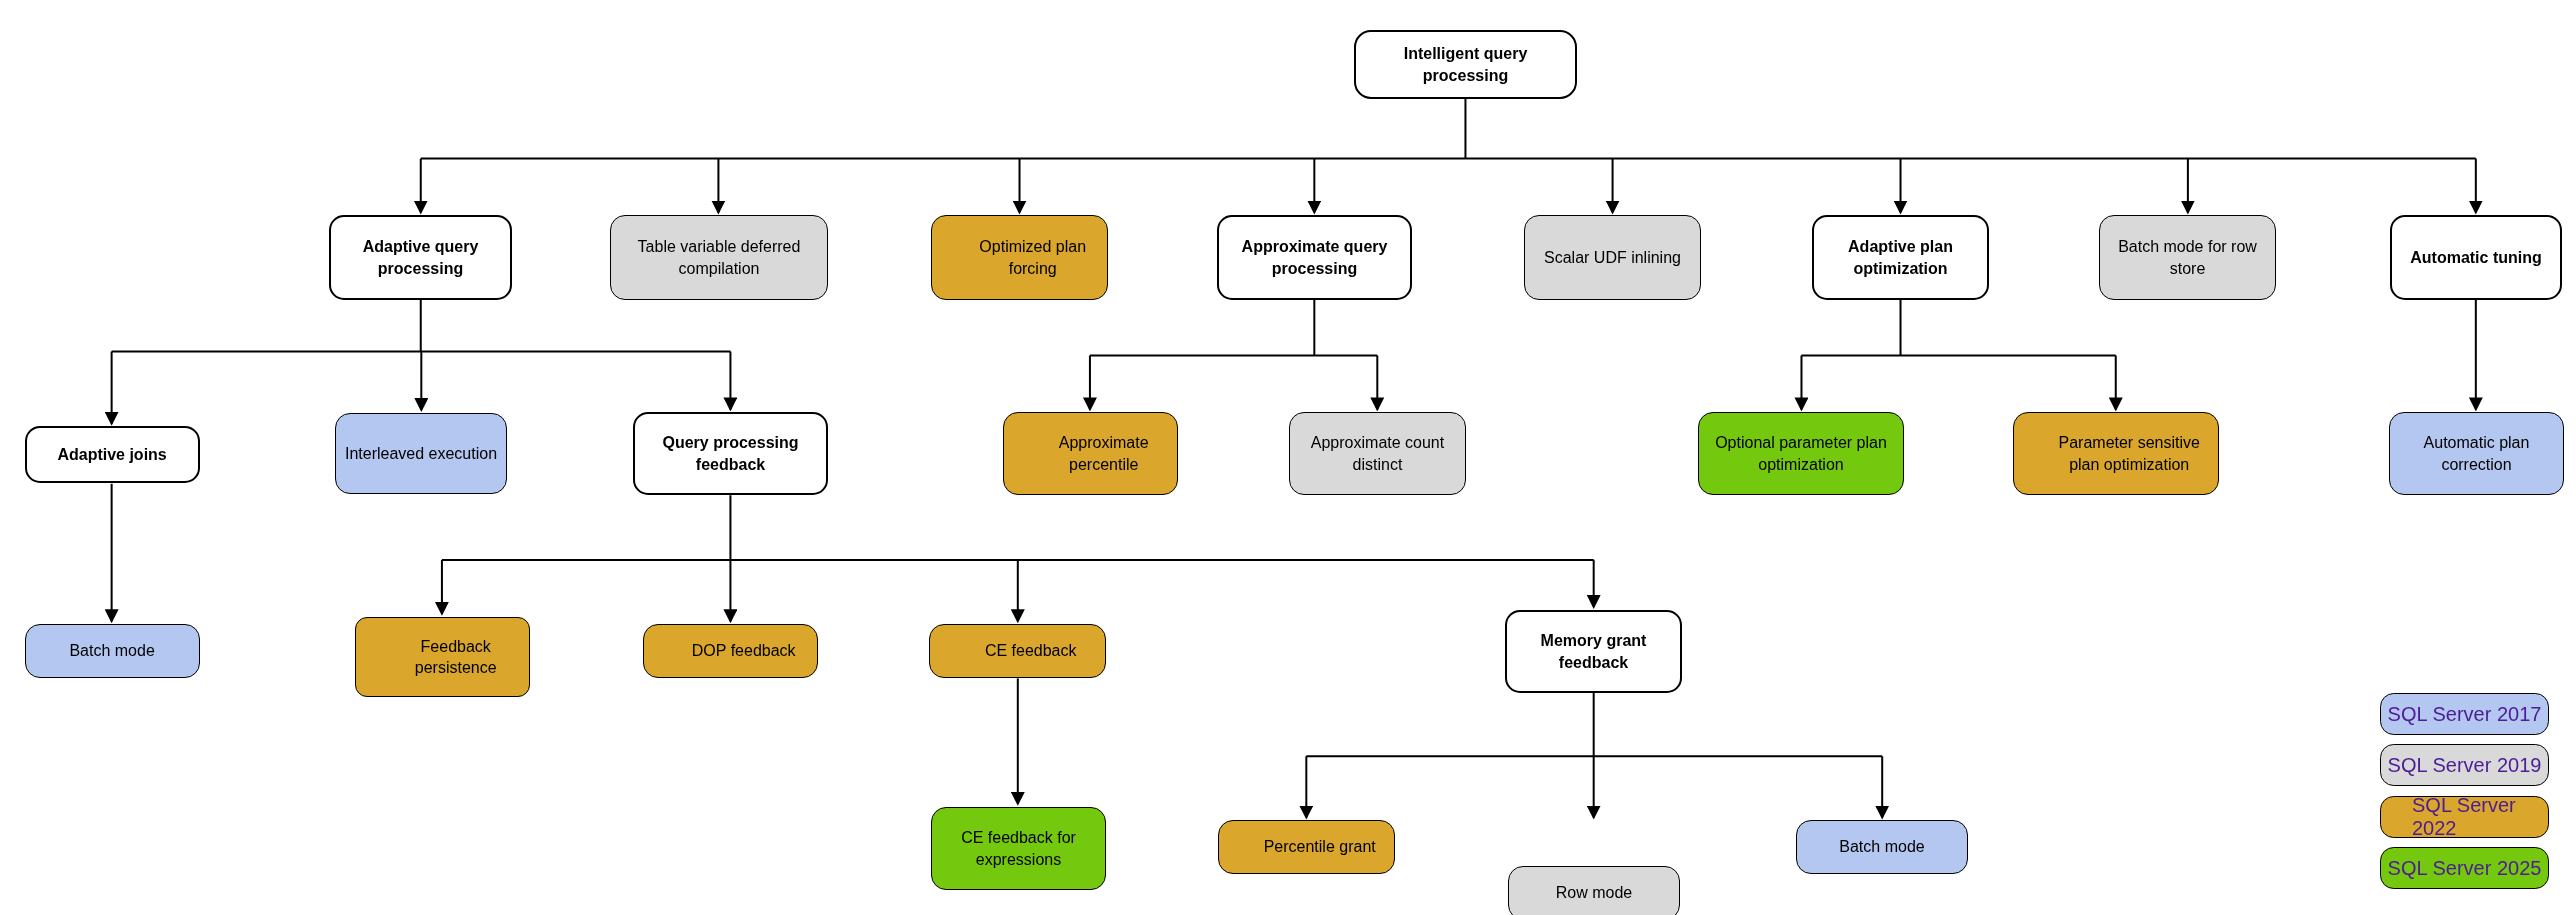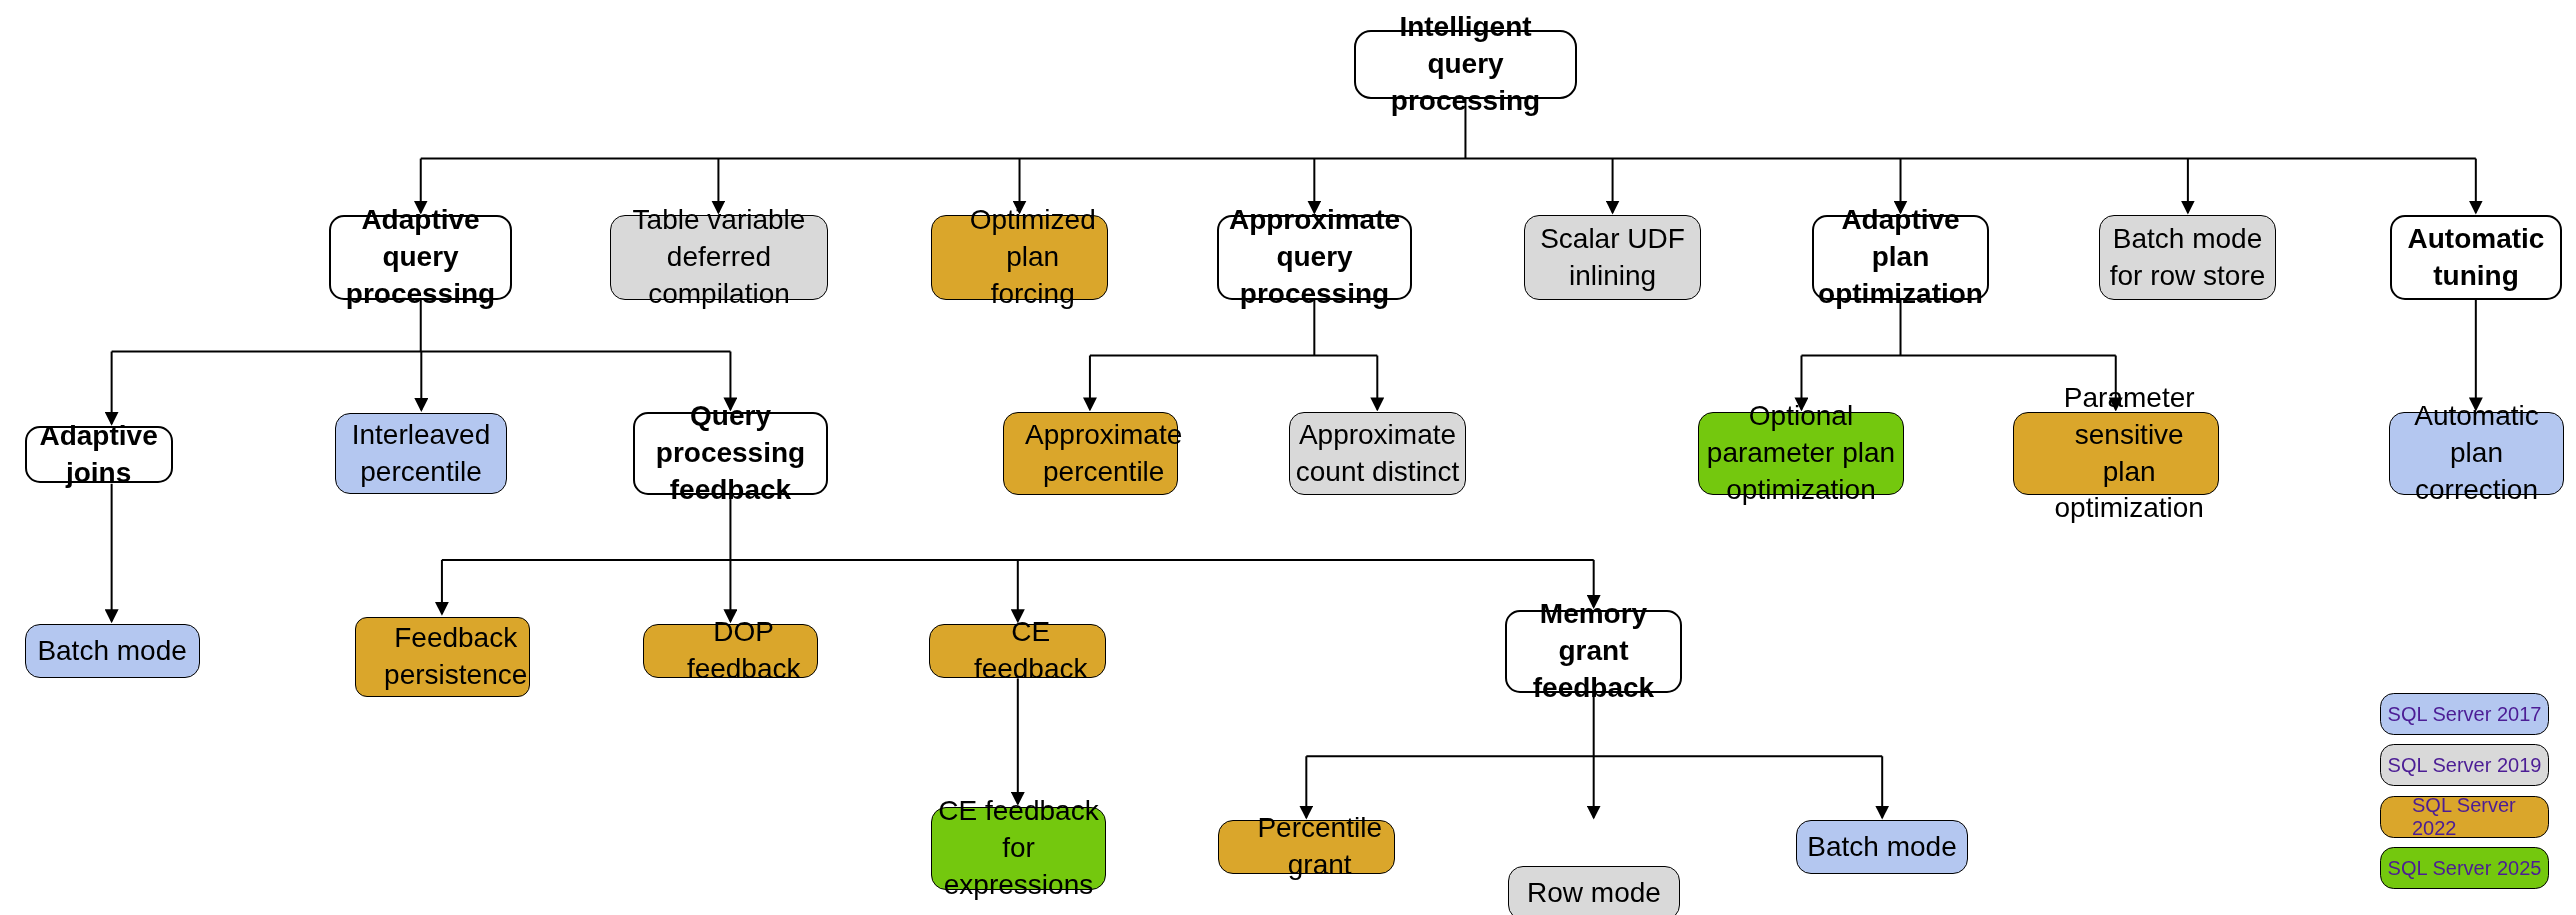--- a/index.html
+++ b/index.html
@@ -13,21 +13,21 @@
   #wires{position:absolute;left:0;top:0;width:2576px;height:916px;}
   .node{
     position:absolute;
     display:flex;align-items:center;justify-content:center;
     text-align:center;
     box-sizing:border-box;
     border:1.7px solid #000;
     border-radius:15px;
     background:#ffffff;
     color:#000;
-    font-size:28px;line-height:1.32;
+    font-size:16px;line-height:1.32;
     padding:2.3px 4.6px;
   }
   .cat{font-weight:bold;border-width:2.3px;}
   .v2017{background:#B4C7F0;}
   .v2019{background:#D9D9D9;}
   .v2022{background:#DAA62B;padding-left:31px;}
   .v2025{background:#74C80E;}
   .legend-pill{
     position:absolute;
     display:flex;align-items:center;justify-content:center;
@@ -98,22 +98,22 @@
 
   <div class="node cat" style="left: 329px; top: 215px; width: 183px; height: 85px; background-color: rgb(255, 255, 255);">Adaptive query processing</div>
   <div class="node v2019" style="left: 610px; top: 215px; width: 218px; height: 85px; background-color: rgb(217, 217, 217);">Table variable deferred compilation</div>
   <div class="node v2022" style="left: 931px; top: 215px; width: 177px; height: 85px; background-color: rgb(218, 166, 43);">Optimized plan forcing</div>
   <div class="node cat" style="left: 1217px; top: 215px; width: 195px; height: 85px; background-color: rgb(255, 255, 255);">Approximate query processing</div>
   <div class="node v2019" style="left: 1524px; top: 215px; width: 177px; height: 85px; background-color: rgb(217, 217, 217);">Scalar UDF inlining</div>
   <div class="node cat" style="left: 1812px; top: 215px; width: 177px; height: 85px; background-color: rgb(255, 255, 255);">Adaptive plan optimization</div>
   <div class="node v2019" style="left: 2099px; top: 215px; width: 177px; height: 85px; background-color: rgb(217, 217, 217);">Batch mode for row store</div>
   <div class="node cat" style="left: 2390px; top: 215px; width: 172px; height: 85px; background-color: rgb(255, 255, 255);">Automatic tuning</div>
 
-  <div class="node cat" style="left: 24.6px; top: 426px; width: 148px; height: 57px; background-color: rgb(255, 255, 255);">Adaptive joins</div>
-  <div class="node v2017" style="left: 335px; top: 413px; width: 172px; height: 81px; background-color: rgb(180, 199, 240);">Interleaved percentile</div>
+  <div class="node cat" style="left: 24.6px; top: 426px; width: 175px; height: 57px; background-color: rgb(255, 255, 255);">Adaptive joins</div>
+  <div class="node v2017" style="left: 335px; top: 413px; width: 172px; height: 81px; background-color: rgb(180, 199, 240);">Interleaved execution</div>
   <div class="node cat" style="left: 633px; top: 412px; width: 195px; height: 83px; background-color: rgb(255, 255, 255);">Query processing feedback</div>
   <div class="node v2022" style="left: 1003px; top: 412px; width: 175px; height: 83px; background-color: rgb(218, 166, 43);">Approximate percentile</div>
   <div class="node v2019" style="left: 1289px; top: 412px; width: 177px; height: 83px; background-color: rgb(217, 217, 217);">Approximate count distinct</div>
   <div class="node v2025" style="left: 1698px; top: 412px; width: 206px; height: 83px; background-color: rgb(116, 200, 14);">Optional parameter plan optimization</div>
   <div class="node v2022" style="left: 2013px; top: 412px; width: 206px; height: 83px; background-color: rgb(218, 166, 43);">Parameter sensitive plan optimization</div>
   <div class="node v2017" style="left: 2389px; top: 412px; width: 175px; height: 83px; background-color: rgb(180, 199, 240);">Automatic plan correction</div>
 
   <div class="node v2017" style="left: 24.6px; top: 624px; width: 175px; height: 54px; background-color: rgb(180, 199, 240);">Batch mode</div>
   <div class="node v2022" style="left: 355px; top: 617px; width: 175px; height: 80px; background-color: rgb(218, 166, 43); border-radius: 12px;">Feedback persistence</div>
   <div class="node v2022" style="left: 643px; top: 624px; width: 175px; height: 54px; background-color: rgb(218, 166, 43);">DOP feedback</div>

